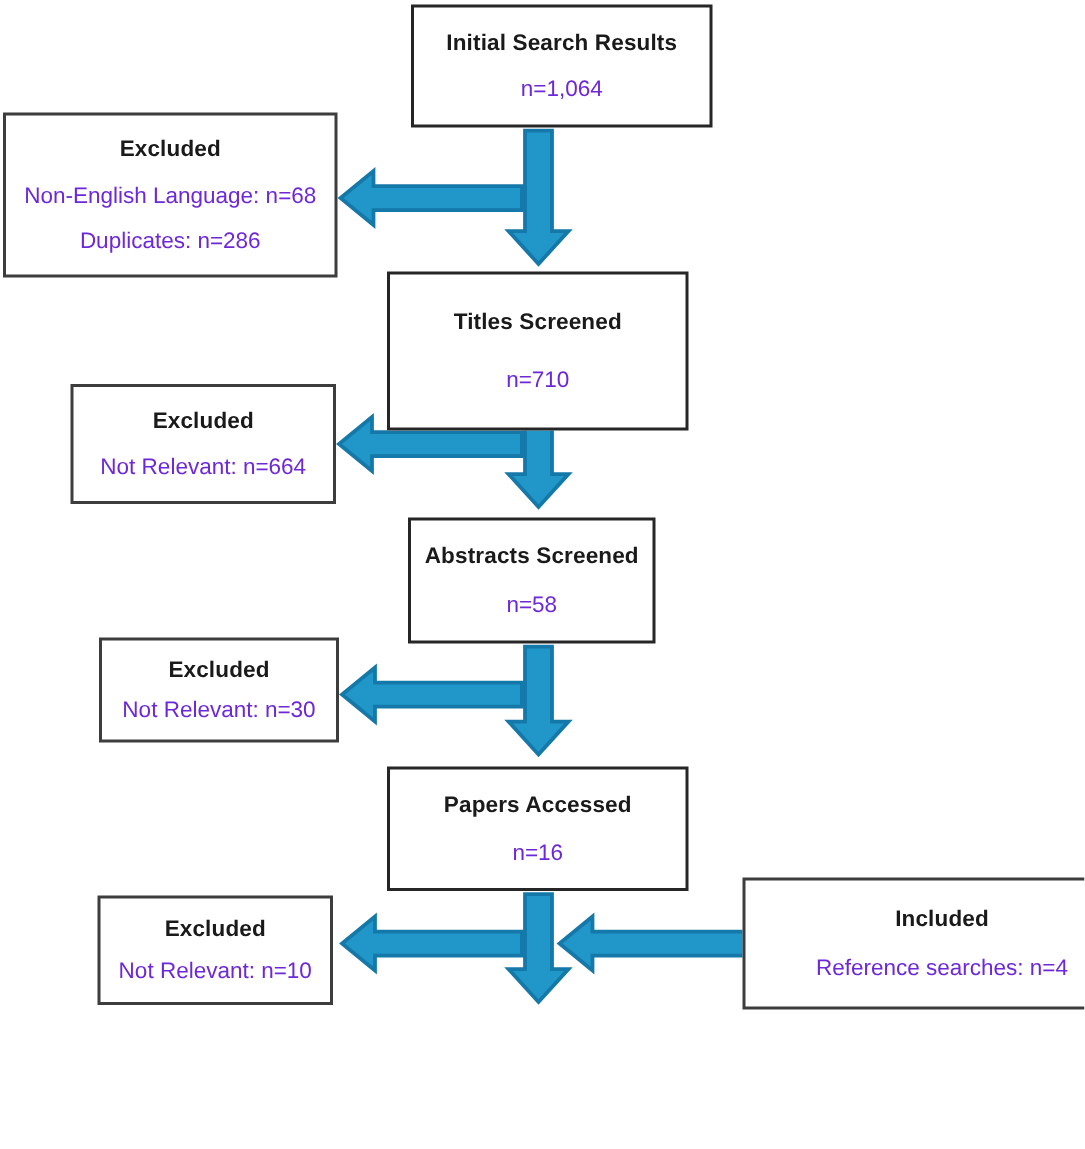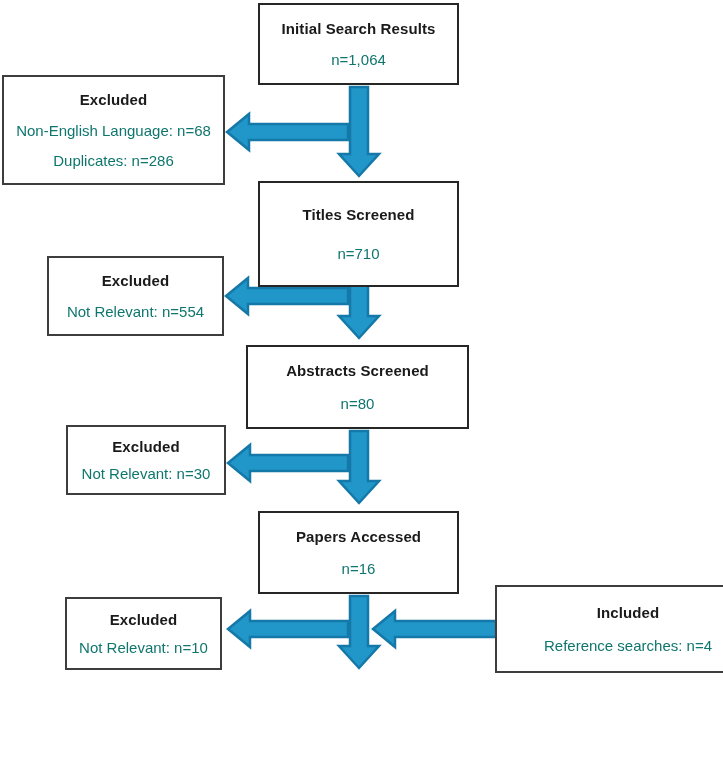--- a/index.html
+++ b/index.html
@@ -25,21 +25,21 @@
   .box.main { border: 2px solid var(--box-border-main, #262626); }
   .box.side { border: 2px solid var(--box-border-side, #3d3d3d); }
   .box-title {
     font-weight: bold;
     font-size: 15px;
     color: #1a1a1a;
     letter-spacing: 0.1px;
   }
   .box-line {
     font-size: 15px;
-    color: #0f766e;
+    color: #6d28d9;
   }
   #arrow-layer {
     position: absolute;
     left: 0; top: 0;
     width: 723px; height: 766px;
     z-index: 1;
   }
   #arrow-layer polygon {
     stroke-width: 2.5;
     stroke-linejoin: miter;
@@ -58,50 +58,50 @@
     <polygon points="350,596 368,596 368,646 379,646 359,668 339,646 350,646" fill="#2196C8" stroke="#1478A8"></polygon>
 
     <polygon points="348,124 249,124 249,114 227,132 249,150 249,140 348,140" fill="#2196C8" stroke="#1478A8"></polygon>
     <polygon points="348,288 248,288 248,278 226,296 248,314 248,304 348,304" fill="#2196C8" stroke="#1478A8"></polygon>
     <polygon points="348,455 250,455 250,445 228,463 250,481 250,471 348,471" fill="#2196C8" stroke="#1478A8"></polygon>
     <polygon points="348,621 250,621 250,611 228,629 250,647 250,637 348,637" fill="#2196C8" stroke="#1478A8"></polygon>
 
     <polygon points="496,621 395,621 395,611 373,629 395,647 395,637 496,637" fill="#2196C8" stroke="#1478A8"></polygon>
   </svg>
 
-  <div class="box main" style="left:258px; top:3px; width:201px; height:82px">
+  <div class="box main" style="left:274px; top:3px; width:201px; height:82px">
     <div class="box-title">Initial Search Results</div>
     <div class="box-line">n=1,064</div>
   </div>
 
   <div class="box main" style="left:258px; top:181px; width:201px; height:106px">
     <div class="box-title">Titles Screened</div>
     <div class="box-line">n=710</div>
   </div>
 
-  <div class="box main" style="left:246px; top:345px; width:223px; height:84px">
+  <div class="box main" style="left:272px; top:345px; width:165px; height:84px">
     <div class="box-title">Abstracts Screened</div>
-    <div class="box-line">n=80</div>
+    <div class="box-line">n=58</div>
   </div>
 
   <div class="box main" style="left:258px; top:511px; width:201px; height:83px">
     <div class="box-title">Papers Accessed</div>
     <div class="box-line">n=16</div>
   </div>
 
 
   <div class="box side" style="left:2px; top:75px; width:223px; height:110px">
     <div class="box-title">Excluded</div>
     <div class="box-line">Non-English Language: n=68</div>
     <div class="box-line">Duplicates: n=286</div>
   </div>
 
   <div class="box side" style="left:47px; top:256px; width:177px; height:80px">
     <div class="box-title">Excluded</div>
-    <div class="box-line">Not Relevant: n=554</div>
+    <div class="box-line">Not Relevant: n=664</div>
   </div>
 
   <div class="box side" style="left:66px; top:425px; width:160px; height:70px">
     <div class="box-title">Excluded</div>
     <div class="box-line">Not Relevant: n=30</div>
   </div>
 
   <div class="box side" style="left:65px; top:597px; width:157px; height:73px">
     <div class="box-title">Excluded</div>
     <div class="box-line">Not Relevant: n=10</div>

